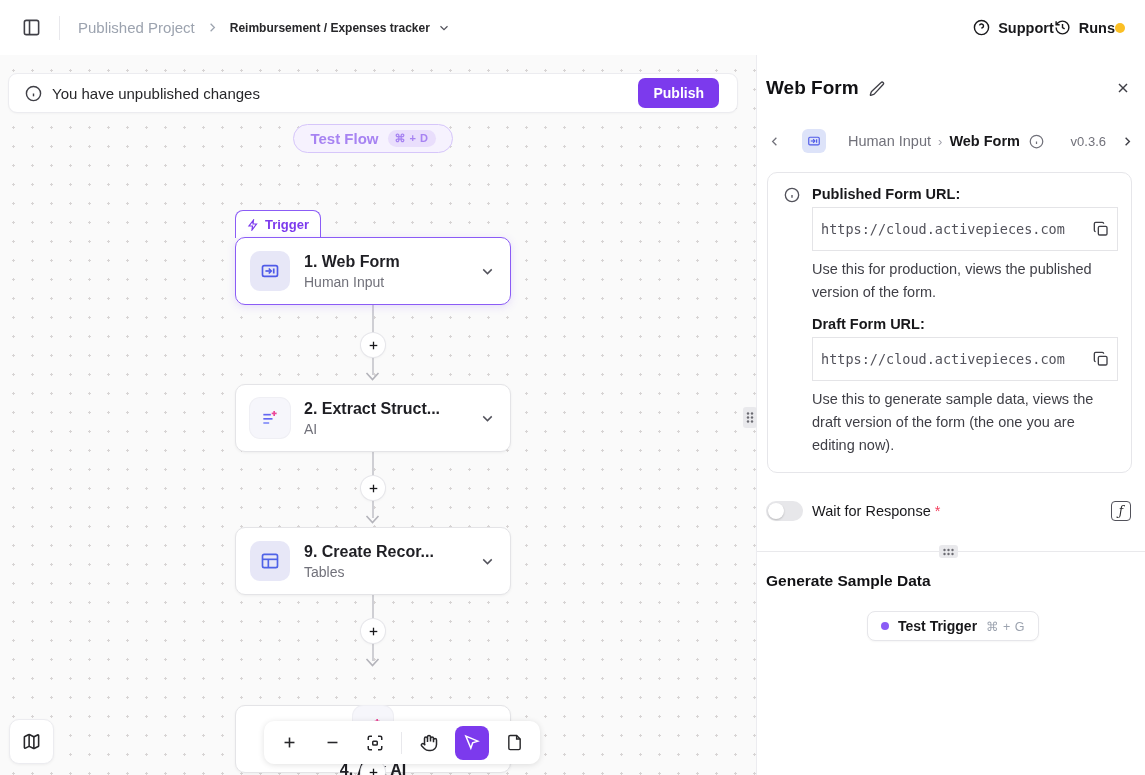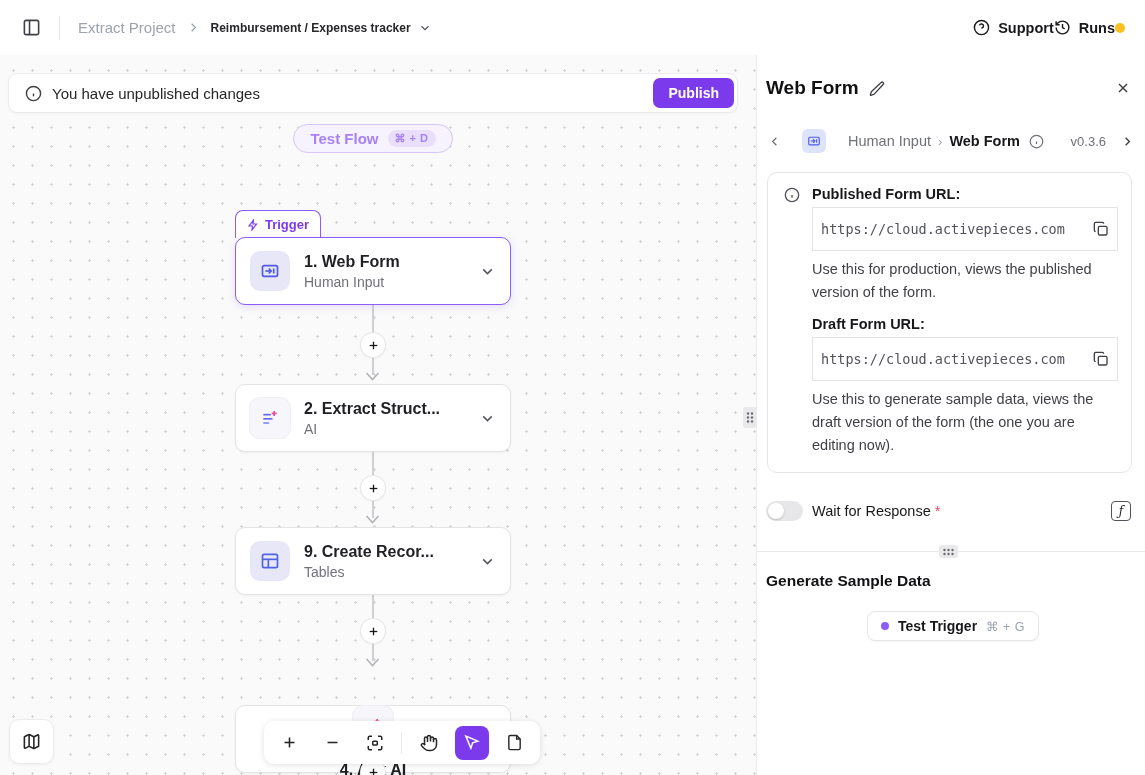--- a/index.html
+++ b/index.html
@@ -21,21 +21,21 @@
   .warn-dot { width:10px; height:10px; border-radius:50%; background:#fbbf24; }
 
   
   .canvas { position:absolute; left:0; top:55px; width:756px; height:720px;
             background-color:#fafafa;
             background-image:radial-gradient(circle, #d7d4d4 1.1px, transparent 1.1px);
             background-size:19px 19px; background-position:4px 6px; overflow:hidden; }
 
   .banner { position:absolute; left:8px; top:18px; width:730px; height:40px; background:#fff;
             border:1px solid #ececf0; border-radius:9px; display:flex; align-items:center;
-            padding:0 3px 0 16px; box-shadow:0 1px 2px rgba(0,0,0,.03); }
+            padding:0 18px 0 16px; box-shadow:0 1px 2px rgba(0,0,0,.03); }
   .banner-text { font-size:15px; color:#27272a; margin-left:10px; }
   .publish-btn { margin-left:auto; background:#7c3aed; color:#fff; font-size:14px; font-weight:600;
                  border:none; border-radius:7px; padding:7px 15px; cursor:pointer; font-family:inherit; }
 
   .testflow-btn { position:absolute; left:293px; top:69px; width:160px; height:29px; border-radius:15px;
                   background:#f6f2fe; border:1px solid #d6c6fa; display:flex; align-items:center;
                   justify-content:center; gap:9px; cursor:pointer; }
   .testflow-label { font-size:15px; font-weight:600; color:#a783f2; }
   .shortcut-pill { background:#e9defc; color:#a783f2; font-size:11px; font-weight:600;
                    border-radius:9px; padding:2px 7px; letter-spacing:.5px; }
@@ -137,21 +137,21 @@
   <header class="topbar">
     <button class="icon-btn">
       <span>
         <svg width="19" height="19" viewBox="0 0 24 24" fill="none" stroke="currentColor" stroke-width="2">
             <rect x="3" y="3" width="18" height="18" rx="2.5"></rect>
             <path d="M9.5 3v18"></path>
           </svg>
       </span>
     </button>
     <div class="tb-divider"></div>
-    <span class="crumb-project">Extract Project</span>
+    <span class="crumb-project">Published Project</span>
     <span class="crumb-sep">
       <svg width="15" height="15" viewBox="0 0 24 24" fill="none" stroke="currentColor" stroke-width="2">
           <path d="m9 18 6-6-6-6"></path>
         </svg>
     </span>
     <span class="crumb-flow">
       <span>Reimbursement / Expenses tracker</span>
       <span style="color:#52525b;display:flex;">
         <svg width="14" height="14" viewBox="0 0 24 24" fill="none" stroke="currentColor" stroke-width="2">
             <path d="m6 9 6 6 6-6"></path>

